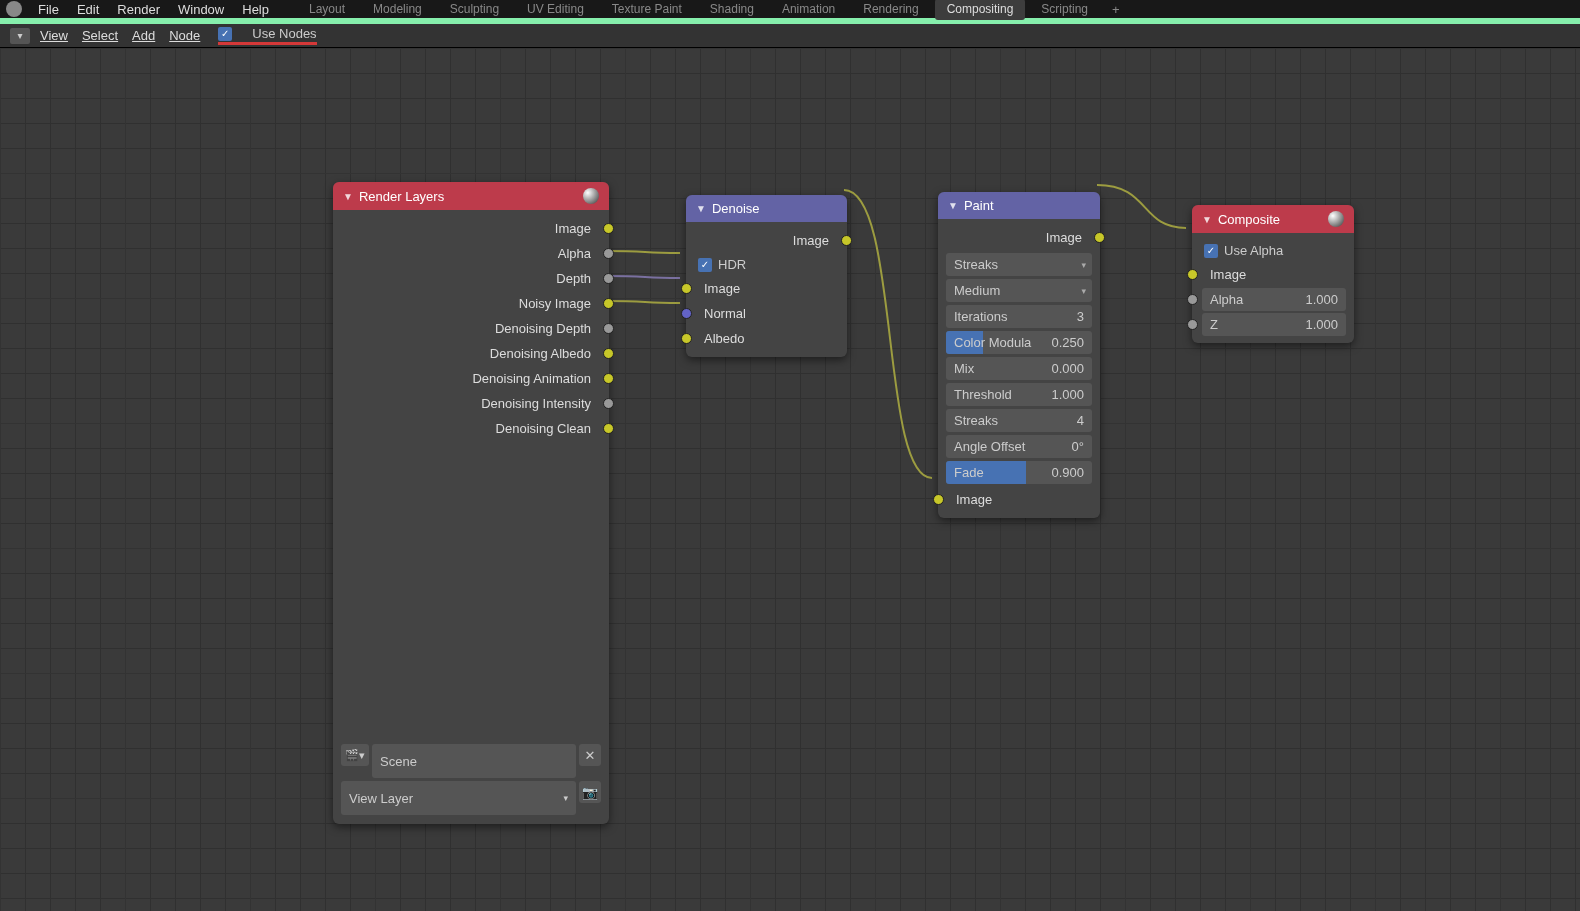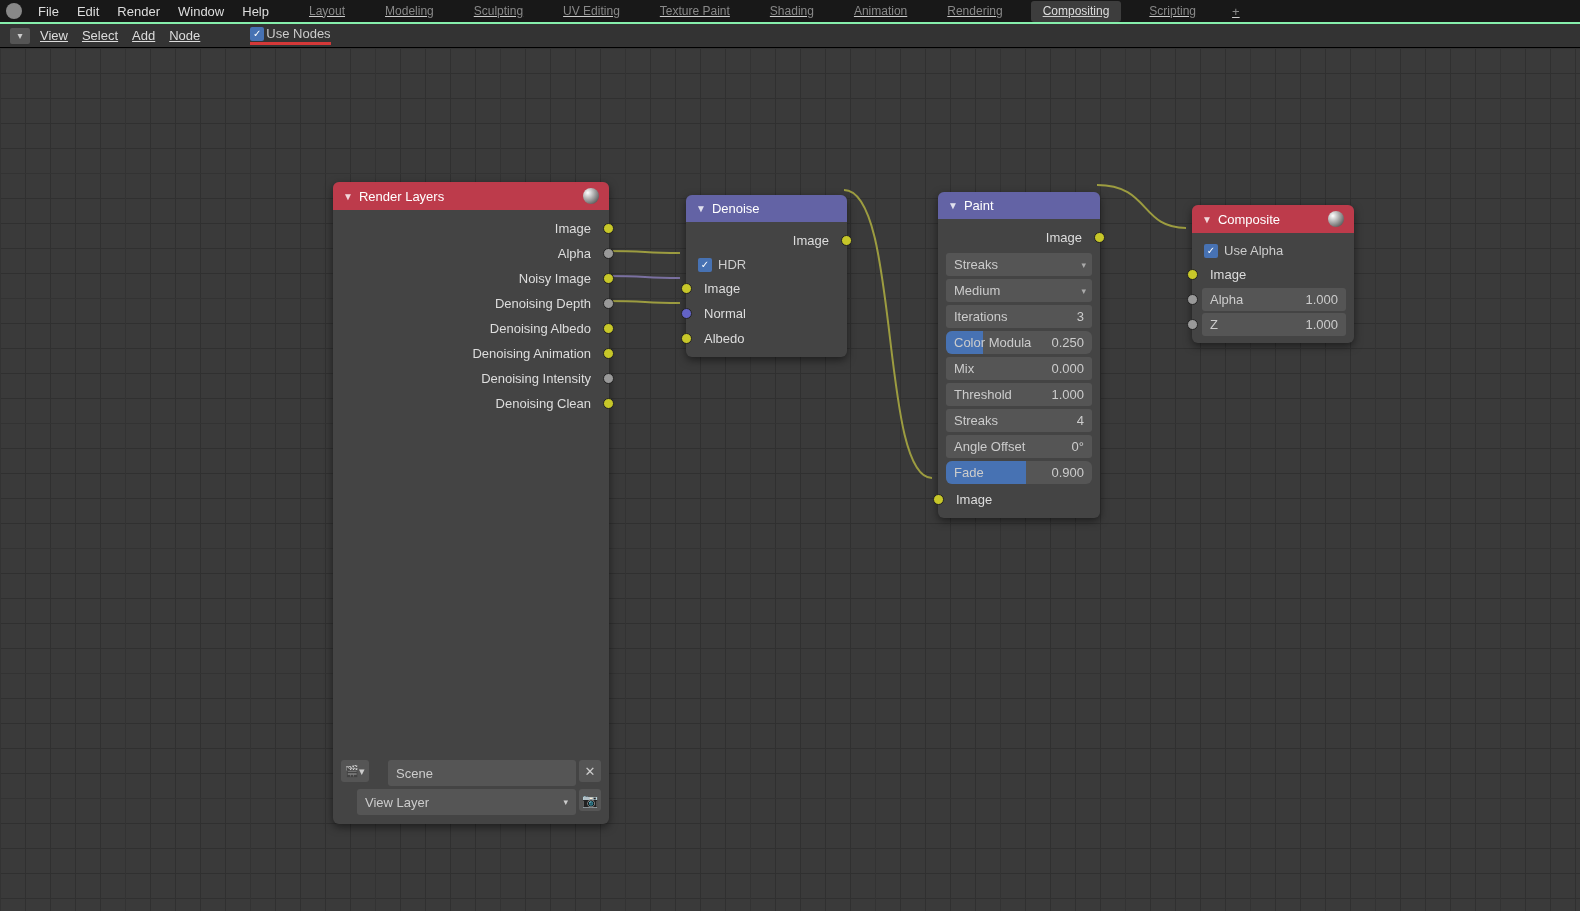--- a/index.html
+++ b/index.html
@@ -1,29 +1,29 @@
 <!DOCTYPE html>
 <html><head>
 <meta charset="utf-8">
 <style>
 *{margin:0;padding:0;box-sizing:border-box;font-family:-apple-system,BlinkMacSystemFont,"Segoe UI",sans-serif;}
 body{background:#2c2c2c;width:1580px;height:911px;overflow:hidden;color:#ccc;font-size:13px;}
-.topbar{height:24px;background:#181818;display:flex;align-items:center;padding:0 6px;border-bottom:2px solid #86efac;}
+.topbar{height:24px;background:#181818;display:flex;align-items:center;padding:0 6px;border-bottom:6px solid #86efac;}
 .bl-logo{width:16px;height:16px;background:#888;border-radius:50%;margin-right:8px;}
 .topmenu{display:flex;gap:2px;}
 .topmenu-item{padding:2px 8px;color:#ddd;font-size:13px;cursor:pointer;}
-.tabs{display:flex;margin-left:20px;gap:16px;text-decoration:underline;}
+.tabs{display:flex;margin-left:20px;gap:4px;}
 .tab{padding:3px 12px;color:#888;font-size:12px;cursor:pointer;border-radius:3px;}
 .tab.active{background:#3d3d3d;color:#ddd;}
 .add-tab{padding:3px 8px;color:#888;cursor:pointer;}
 .subbar{height:24px;background:#333;display:flex;align-items:center;padding:0 10px;border-bottom:1px solid #000;}
 .subbar-icon{width:20px;height:16px;background:#555;border-radius:2px;margin-right:10px;display:flex;align-items:center;justify-content:center;font-size:10px;}
 .submenu{display:flex;gap:14px;margin-right:18px;}
 .submenu-item{color:#ddd;font-size:13px;cursor:pointer;text-decoration:underline;}
-.checkbox-wrap{display:flex;align-items:center;gap:2px;border-bottom:3px solid #d43838;padding-bottom:1px;margin-left:32px;}
+.checkbox-wrap{display:flex;align-items:center;gap:20px;border-bottom:3px solid #d43838;padding-bottom:1px;}
 .cb{width:14px;height:14px;background:#4772b3;border-radius:2px;display:flex;align-items:center;justify-content:center;color:#fff;font-size:10px;}
 .cb::after{content:"✓";}
 .canvas{position:relative;width:100%;height:calc(100% - 48px);background:#3a3a3a;background-image:linear-gradient(#333 1px,transparent 1px),linear-gradient(90deg,#333 1px,transparent 1px),linear-gradient(#303030 1px,transparent 1px),linear-gradient(90deg,#303030 1px,transparent 1px);background-size:125px 125px,125px 125px,25px 25px,25px 25px;}
 svg.links{position:absolute;top:0;left:0;width:100%;height:100%;pointer-events:none;}
 .node{position:absolute;background:#444;border-radius:6px;box-shadow:0 3px 8px rgba(0,0,0,.5);font-size:13px;}
 .node-header{padding:6px 10px;border-radius:6px 6px 0 0;display:flex;align-items:center;gap:6px;}
 .node-header .tri{font-size:10px;color:rgba(255,255,255,.8);}
 .node-header .title{flex:1;color:#fff;font-weight:400;}
 .hdr-red{background:#bd3b4b;}
 .hdr-purple{background:#6363a5;}
@@ -35,26 +35,26 @@
 .socket{position:absolute;width:11px;height:11px;border-radius:50%;border:1px solid #222;}
 .socket.out{right:-5px;}
 .socket.in{left:-5px;}
 .sock-yellow{background:#c7c729;}
 .sock-grey{background:#999;}
 .sock-purple{background:#6363c7;}
 .label{color:#ddd;}
 .prop-row{margin:3px 8px;height:23px;background:#555;border-radius:3px;display:flex;align-items:center;padding:0 8px;justify-content:space-between;}
 .prop-row.select{padding-right:6px;}
 .prop-row .arrow{font-size:9px;color:#aaa;}
-.prop-row.slider{position:relative;overflow:hidden;border-radius:6px;}
+.prop-row.slider{position:relative;overflow:hidden;}
 .prop-row.slider .fill{position:absolute;left:0;top:0;bottom:0;background:#4772b3;z-index:0;}
 .prop-row.slider span{position:relative;z-index:1;}
 .in-check{display:flex;align-items:center;gap:6px;padding:4px 12px;}
 .scene-row{display:flex;gap:3px;margin:3px 8px;}
-.scene-field{flex:1;background:#555;border-radius:3px;height:26px;display:flex;align-items:center;padding:0 8px;margin-left:16px;}
+.scene-field{flex:1;background:#555;border-radius:3px;height:34px;display:flex;align-items:center;padding:0 8px;}
 .scene-icon{width:28px;height:22px;background:#555;border-radius:3px;display:flex;align-items:center;justify-content:center;font-size:11px;}
 .scene-x{width:22px;height:22px;background:#555;border-radius:3px;display:flex;align-items:center;justify-content:center;font-size:13px;}
 #node-render{left:333px;top:134px;width:276px;height:642px;}
 #node-denoise{left:686px;top:147px;width:161px;}
 #node-glare{left:938px;top:144px;width:162px;}
 #node-composite{left:1192px;top:157px;width:162px;}
 </style>
 </head>
 <body>
 
@@ -115,20 +115,24 @@
   <div class="node-body">
     <div class="row out-row">
           <span class="label">Image</span>
           <span class="socket out sock-yellow"></span>
         </div>
     <div class="row out-row">
           <span class="label">Alpha</span>
           <span class="socket out sock-grey"></span>
         </div>
     <div class="row out-row">
+          <span class="label">Depth</span>
+          <span class="socket out sock-grey"></span>
+        </div>
+    <div class="row out-row">
           <span class="label">Noisy Image</span>
           <span class="socket out sock-yellow"></span>
         </div>
     <div class="row out-row">
           <span class="label">Denoising Depth</span>
           <span class="socket out sock-grey"></span>
         </div>
     <div class="row out-row">
           <span class="label">Denoising Albedo</span>
           <span class="socket out sock-yellow"></span>

